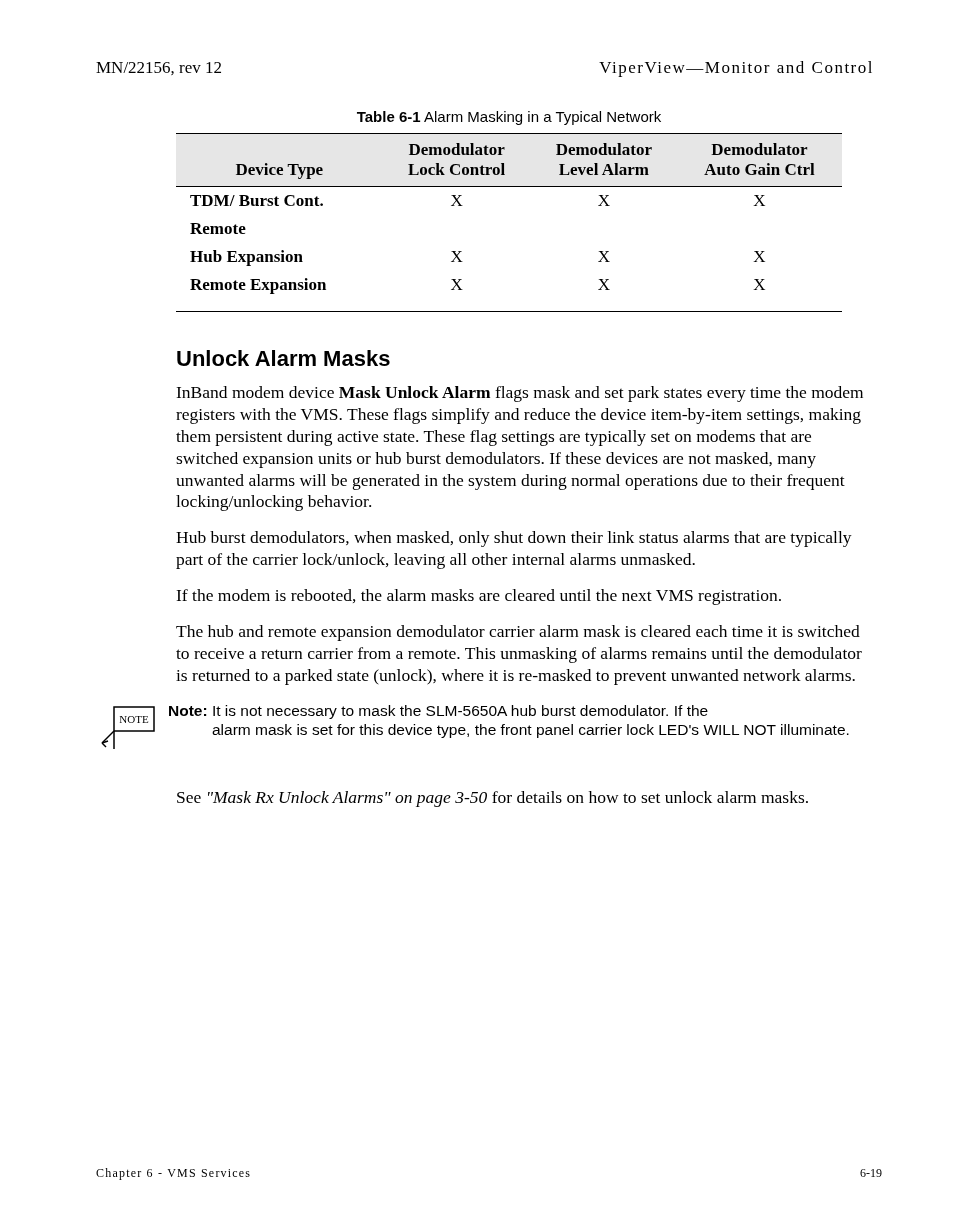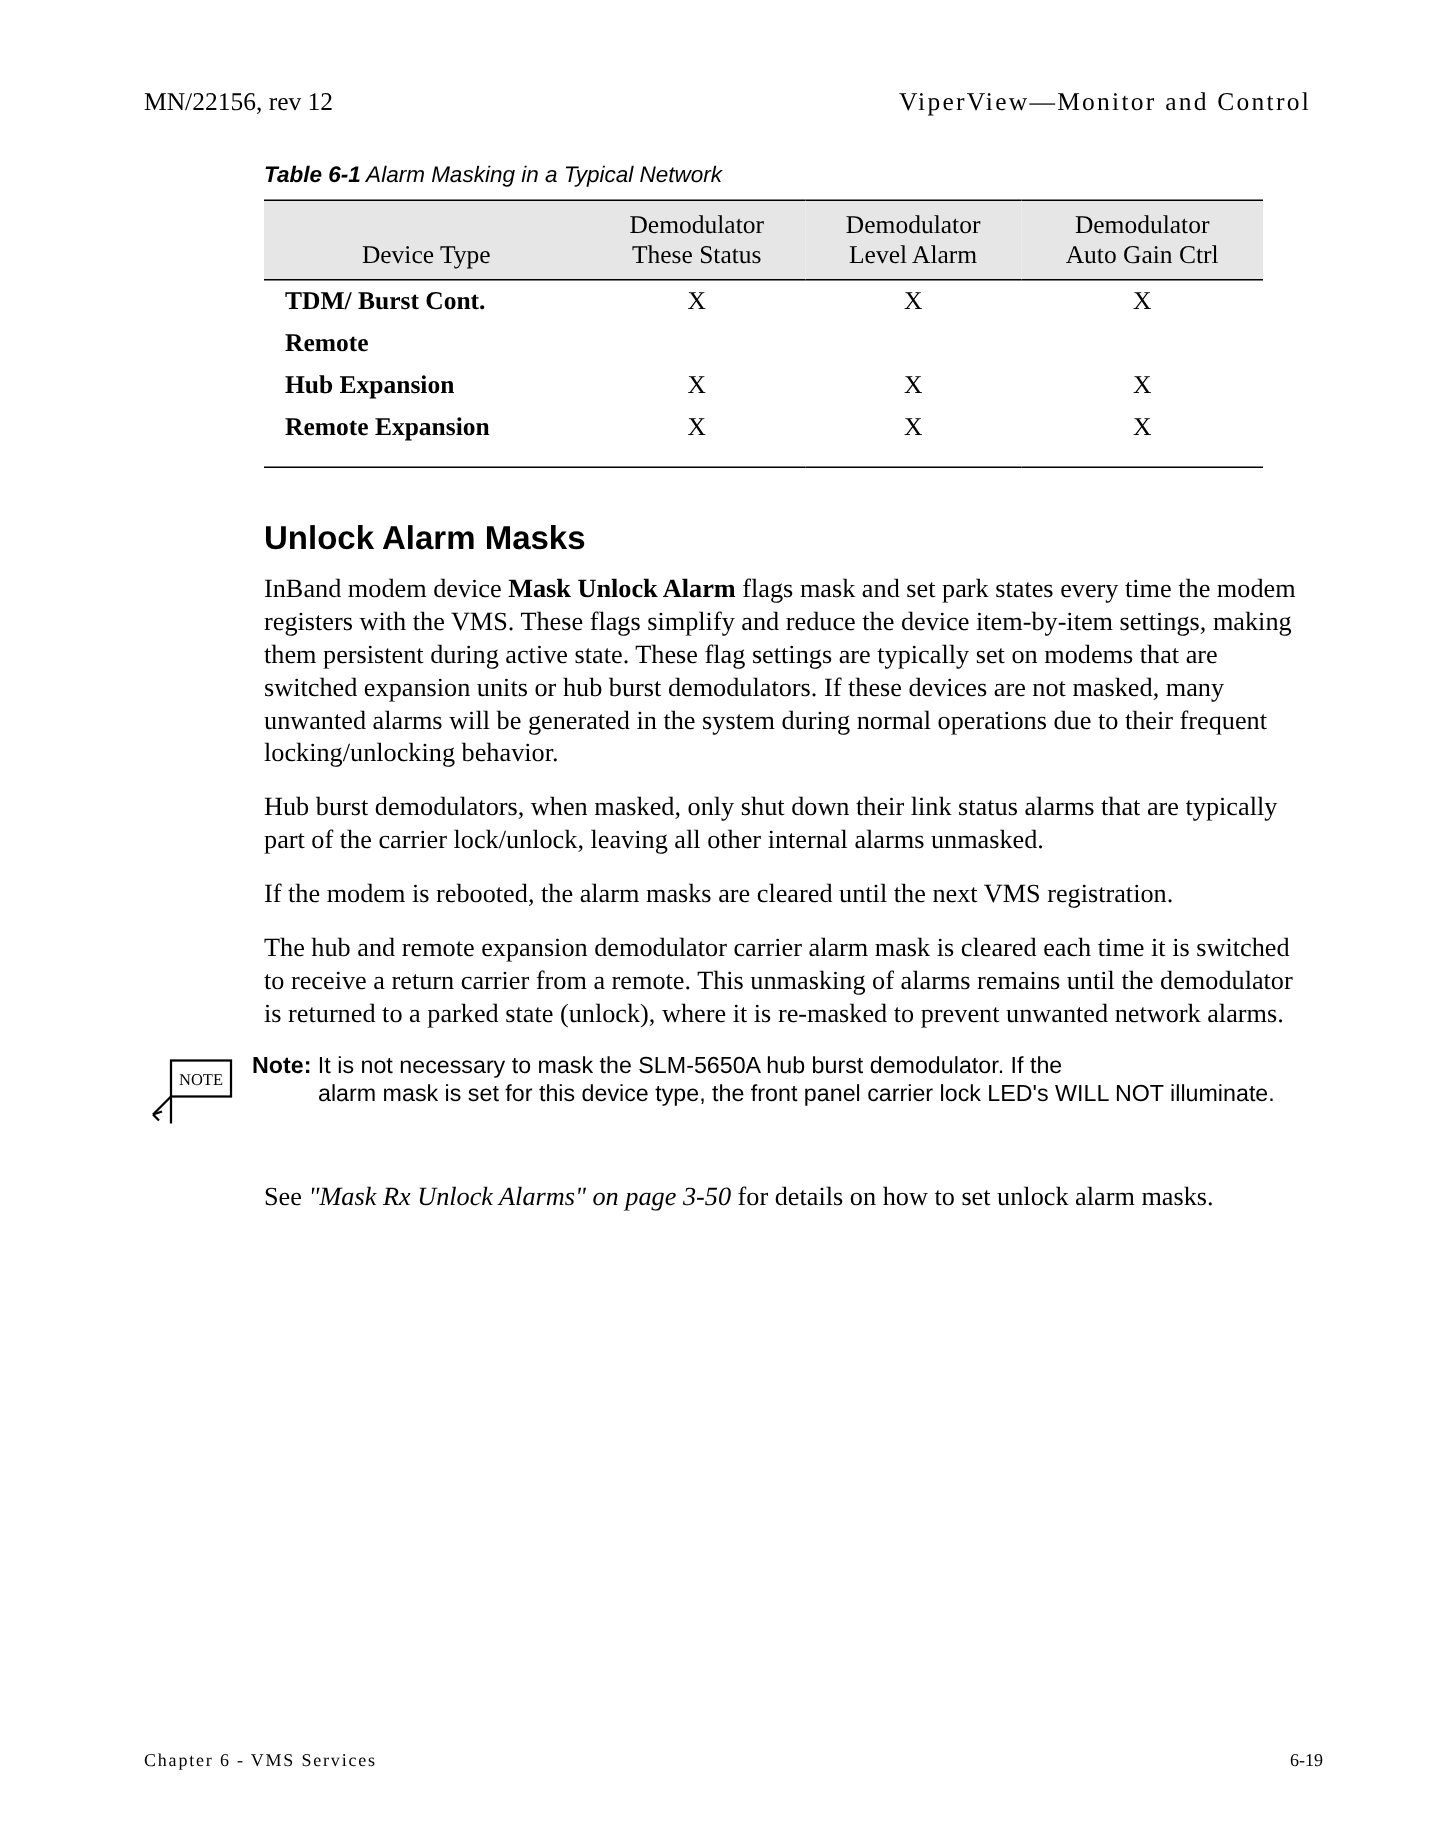--- a/index.html
+++ b/index.html
@@ -20,40 +20,39 @@
   .running-head {
     display: flex;
     justify-content: space-between;
     font-size: 17px;
     margin-bottom: 30px;
   }
   .run-right {
     letter-spacing: 1.5px;
   }
   .table-caption {
-    text-align: left;
+    text-align: center;
     font-family: Arial, Helvetica, sans-serif;
     font-size: 15px;
     margin: 18px 0 8px 0;
-    font-style: italic;
   }
   .table-caption .cap-bold { font-weight: bold; }
   .table-wrap {
     margin: 0 32px 0 80px;
   }
   table {
     border-collapse: collapse;
     width: 100%;
     font-size: 17px;
   }
   thead th {
     background: #e6e6e6;
     border-top: 1.5px solid #000;
     border-bottom: 1.5px solid #000;
-    font-weight: normal;
+    font-weight: bold;
     padding: 6px 8px 6px 8px;
     text-align: center;
     vertical-align: bottom;
   }
   thead th:first-child { text-align: center; }
   tbody td {
     padding: 4px 8px;
     text-align: center;
   }
   tbody td:first-child {
@@ -130,21 +129,21 @@
   <div class="table-wrap">
     <p class="table-caption">
       <span class="cap-bold">Table 6-1</span><span>  Alarm Masking in a Typical Network</span>
     </p>
     <table>
       <thead>
         <tr>
           <th>Device Type</th>
           <th>
             <span>Demodulator</span><br>
-            <span>These Status</span>
+            <span>Lock Control</span>
           </th>
           <th>
             <span>Demodulator</span><br>
             <span>Level Alarm</span>
           </th>
           <th>
             <span>Demodulator</span><br>
             <span>Auto Gain Ctrl</span>
           </th>
         </tr>

